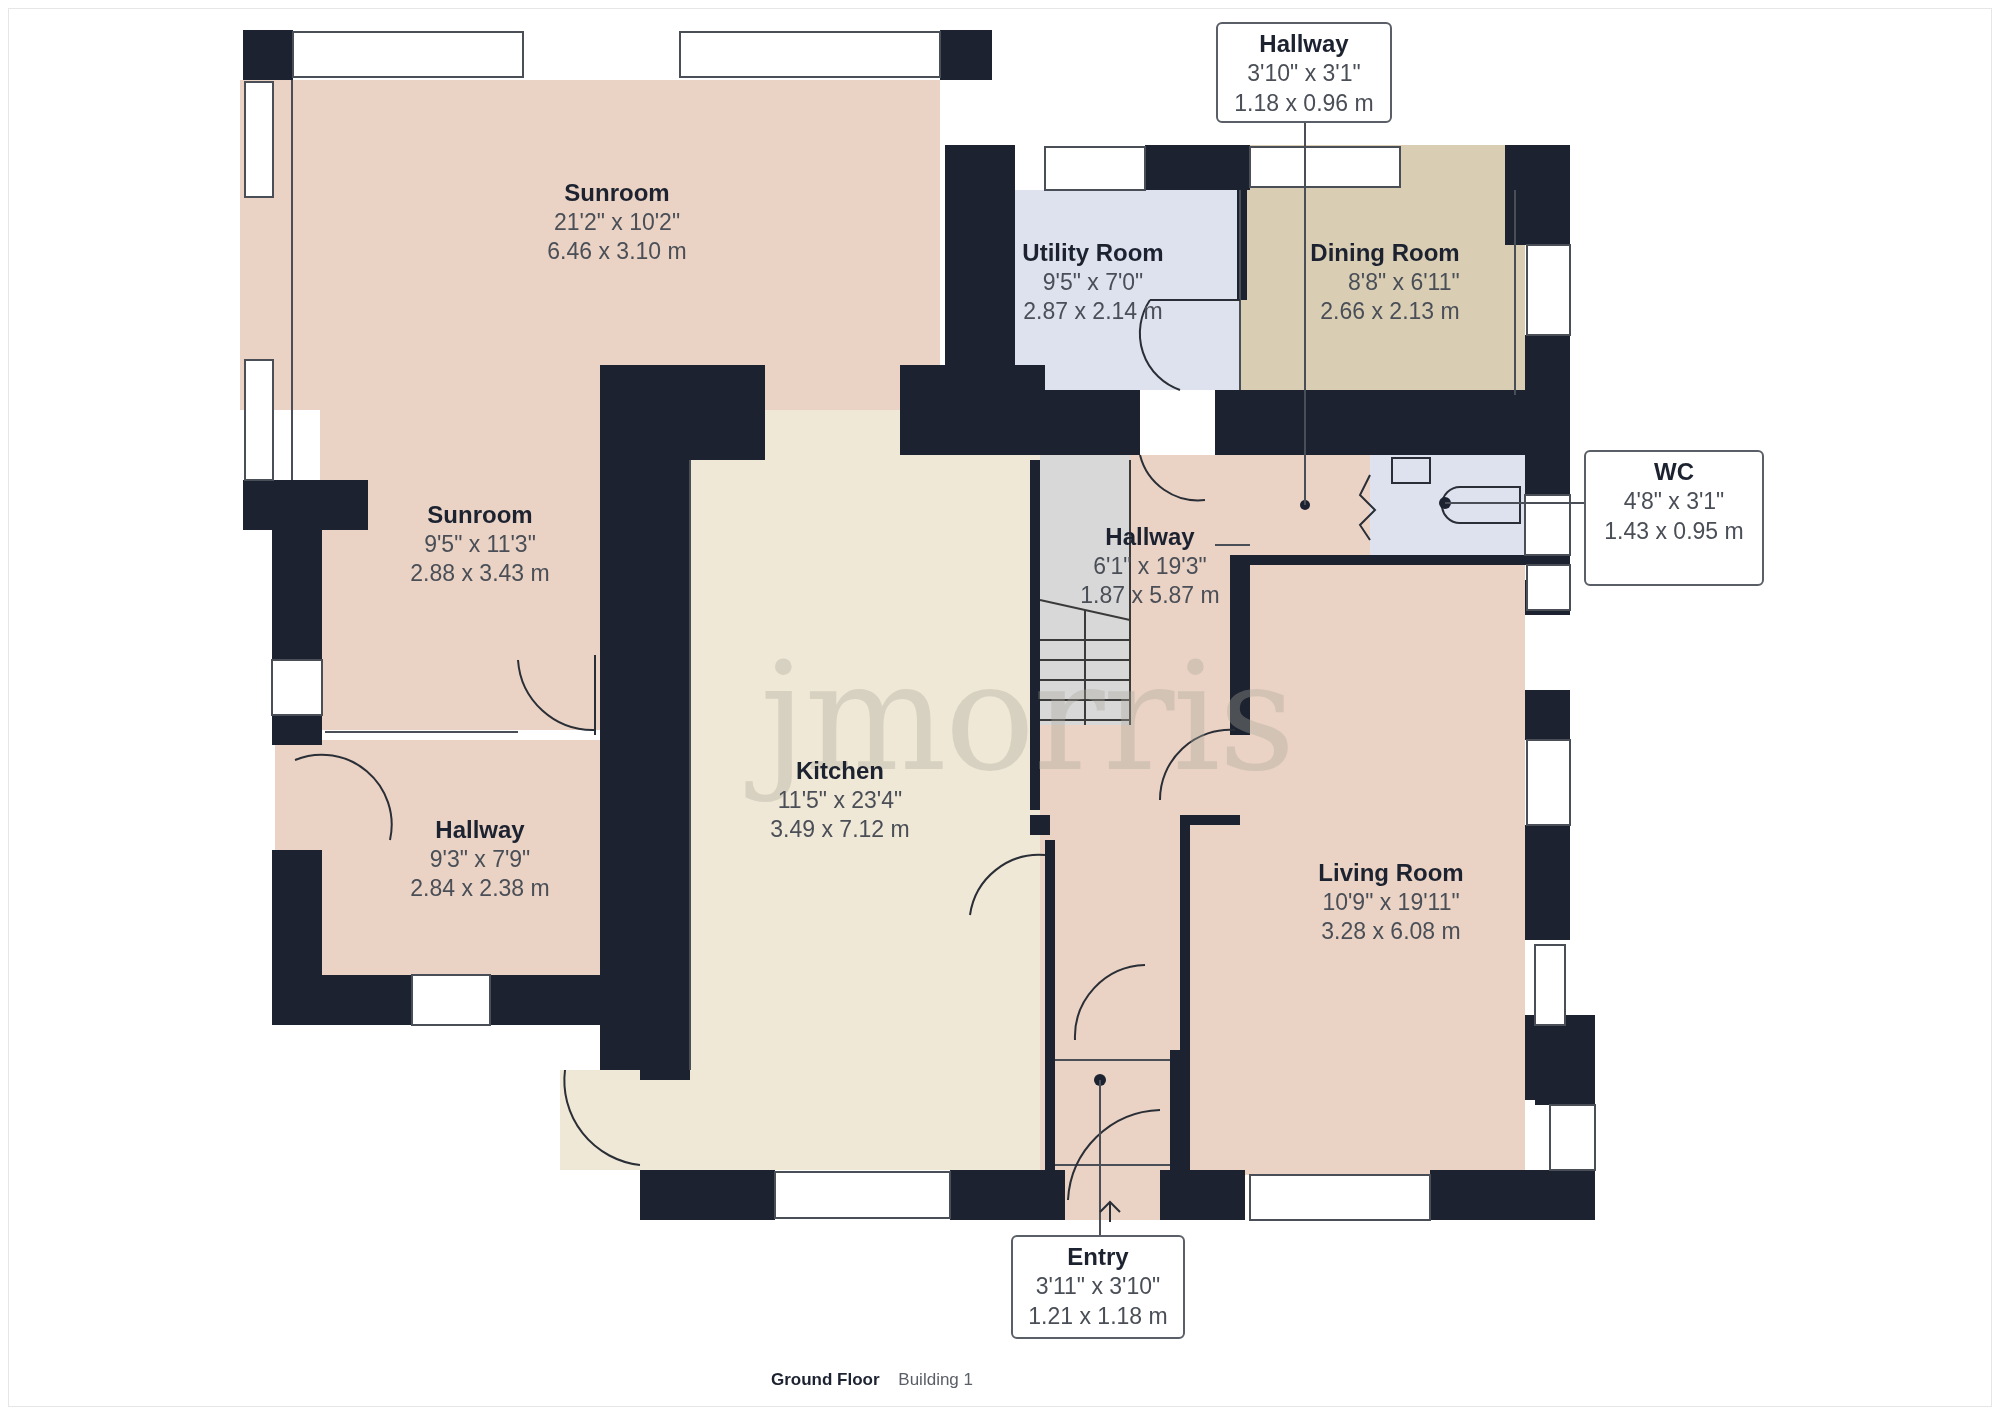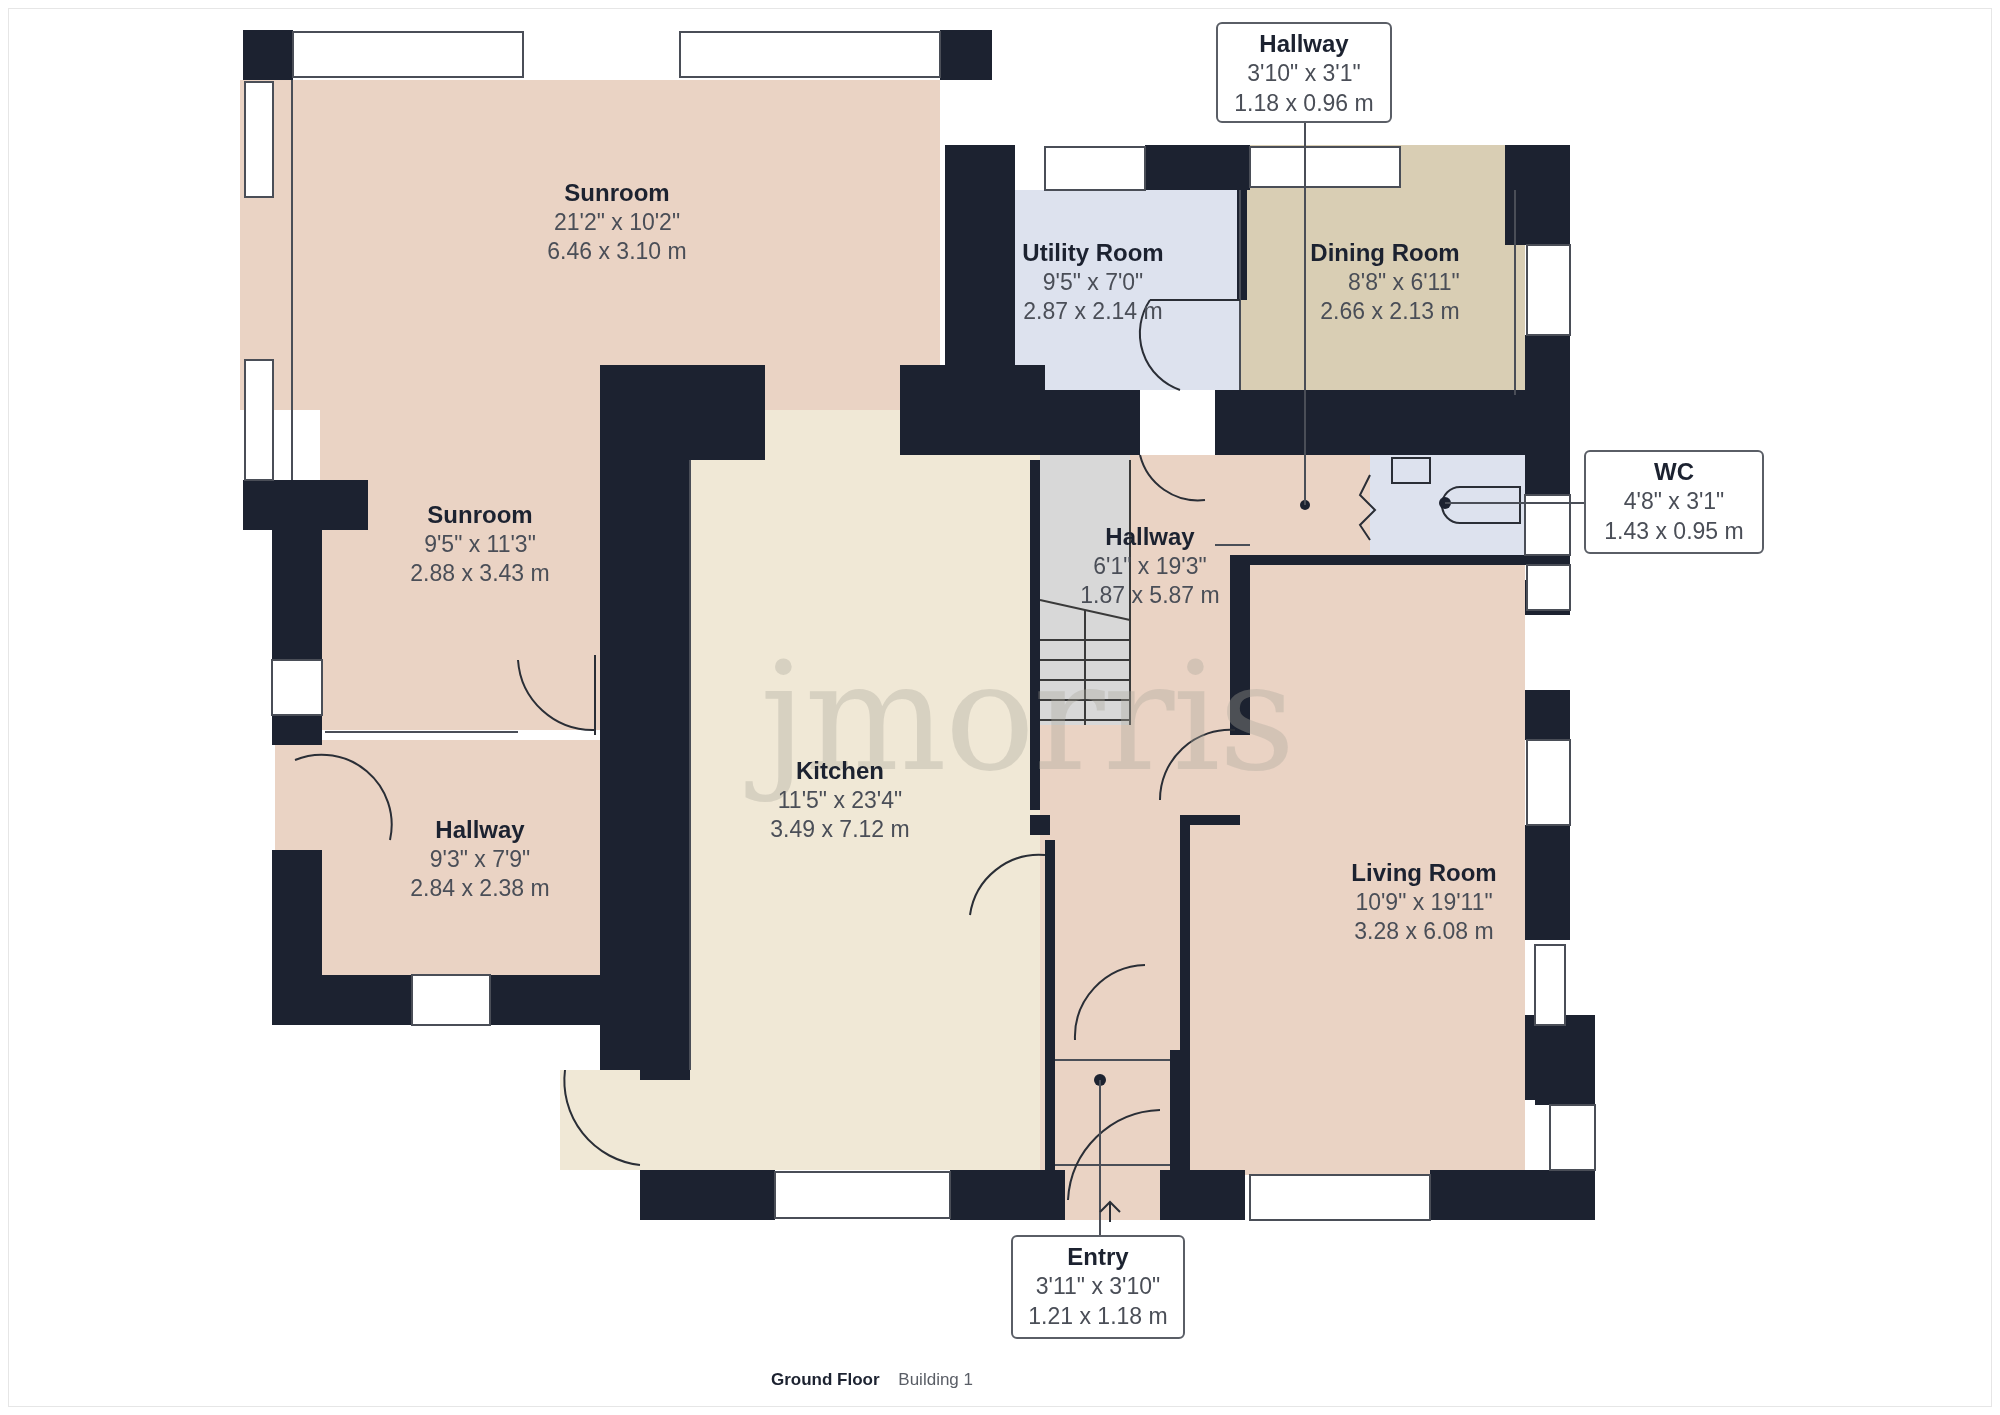--- a/index.html
+++ b/index.html
@@ -185,32 +185,32 @@
 <div class="label" style="left:840px; top:750px;margin-top:6px;">
   <span class="name">Kitchen</span>
   <span class="imp">11'5" x 23'4"</span>
   <span class="met">3.49 x 7.12 m</span>
 </div>
 <div class="label" style="left:480px; top:815px;">
   <span class="name">Hallway</span>
   <span class="imp">9'3" x 7'9"</span>
   <span class="met">2.84 x 2.38 m</span>
 </div>
-<div class="label" style="left:1424px; top:858px;">
+<div class="label" style="left:1391px; top:858px;">
   <span class="name">Living Room</span>
   <span class="imp">10'9" x 19'11"</span>
   <span class="met">3.28 x 6.08 m</span>
 </div>
 
 <div class="callout" style="left:1216px; top:22px; width:176px; height:101px;">
   <span class="name">Hallway</span>
   <span class="imp">3'10" x 3'1"</span>
   <span class="met">1.18 x 0.96 m</span>
 </div>
-<div class="callout" style="left:1584px; top:450px; width:180px; height:104px;">
+<div class="callout" style="left:1584px; top:450px; width:180px; height:136px;">
   <span class="name">WC</span>
   <span class="imp">4'8" x 3'1"</span>
   <span class="met">1.43 x 0.95 m</span>
 </div>
 <div class="callout" style="left:1011px; top:1235px; width:174px; height:104px;">
   <span class="name">Entry</span>
   <span class="imp">3'11" x 3'10"</span>
   <span class="met">1.21 x 1.18 m</span>
 </div>
 

